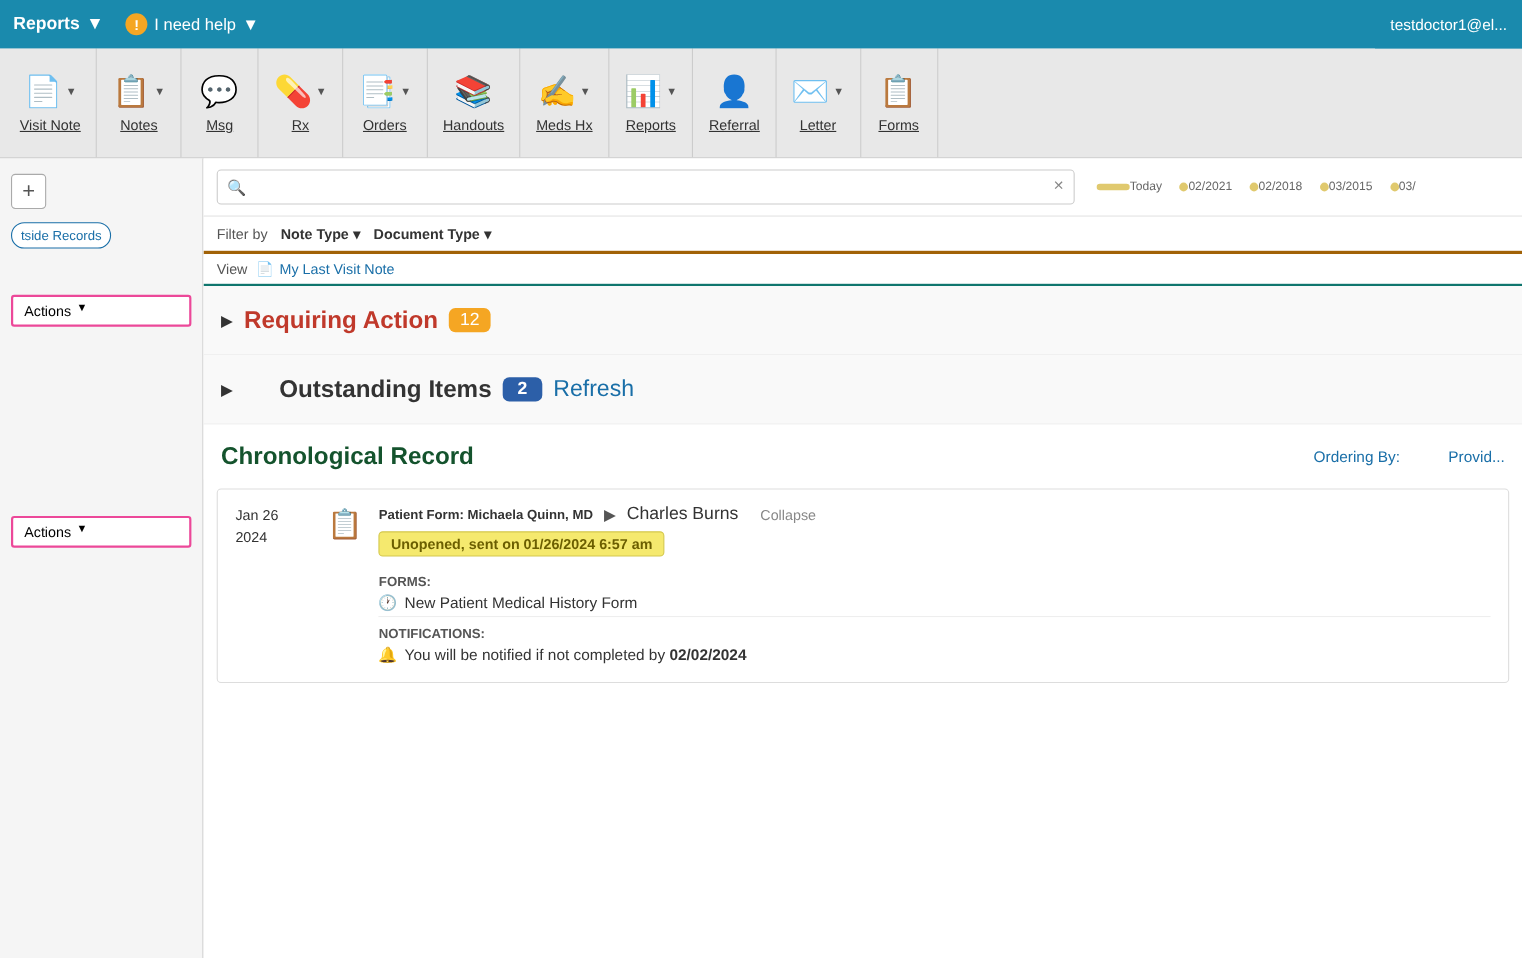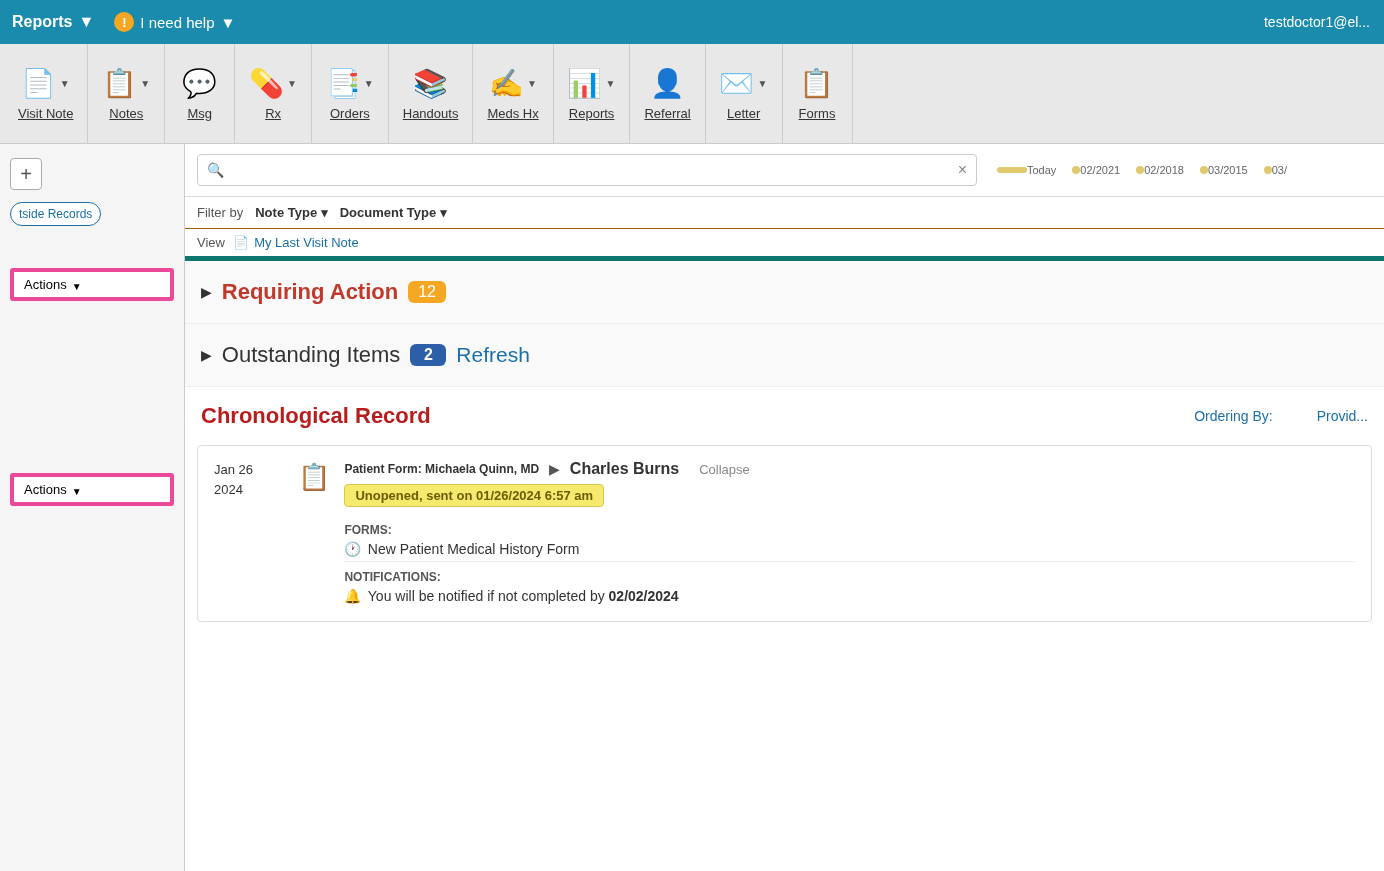--- a/index.html
+++ b/index.html
@@ -111,29 +111,29 @@
       flex-shrink: 0;
     }
     .sidebar-phone {
       padding: 8px 10px;
       font-size: 13px;
       color: #1a6fa8;
       border-bottom: 1px solid #ddd;
       margin-bottom: 8px;
     }
     .sidebar-btn {
-      border: 4px solid #ec4899;
+      border: 2px solid #ec4899;
       background: white;
       padding: 5px 10px;
       margin: 6px 10px;
       cursor: pointer;
       border-radius: 3px;
       font-size: 13px;
       display: flex;
-      align-items: flex-end;
+      align-items: flex-start;
       gap: 5px;
       width: calc(100% - 20px);
     }
     .sidebar-btn .arrow { font-size: 10px; }
     .sidebar-outside-records {
       margin: 6px 10px;
     }
     .outside-records-tag {
       background: white;
       border: 1px solid #1a6fa8;
@@ -237,21 +237,21 @@
       background: #e0c96e;
       border-radius: 50%;
     }
 
     
     .filter-bar {
       display: flex;
       align-items: flex-end;
       padding: 8px 12px;
       background: white;
-      border-bottom: 1px solid #a16207;
+      border-bottom: 3px solid #a16207;
       gap: 12px;
       font-size: 13px;
     }
     .filter-label { color: #555; }
     .filter-dropdown {
       border: none;
       background: none;
       font-size: 13px;
       color: #333;
       cursor: pointer;
@@ -260,21 +260,21 @@
       gap: 4px;
       font-weight: bold;
     }
 
     
     .view-bar {
       display: flex;
       align-items: center;
       padding: 6px 12px;
       background: white;
-      border-bottom: 5px solid #0f766e;
+      border-bottom: 2px solid #0f766e;
       gap: 8px;
       font-size: 13px;
     }
     .view-label { color: #555; }
     .view-note-link {
       display: flex;
       align-items: center;
       gap: 5px;
       color: #1a6fa8;
       cursor: pointer;
@@ -297,23 +297,24 @@
       cursor: pointer;
     }
     .section-title-requiring {
       font-size: 22px;
       font-weight: bold;
       color: #c0392b;
       cursor: pointer;
     }
     .section-title-outstanding {
       font-size: 22px;
-      font-weight: normal;
-      color: #333;
-      cursor: pointer;
+      font-weight: bold;
+      color: #333;
+      cursor: pointer;
+      margin-left: 32px;
     }
     .badge-red {
       background: #f5a623;
       color: white;
       font-size: 16px;
       font-weight: normal;
       border-radius: 6px;
       padding: 2px 10px;
       min-width: 36px;
       text-align: center;
@@ -339,21 +340,21 @@
     .chrono-header {
       padding: 16px 16px 8px;
       display: flex;
       align-items: center;
       justify-content: space-between;
       background: white;
     }
     .chrono-title {
       font-size: 22px;
       font-weight: bold;
-      color: #b91c1c;
+      color: #14532d;
     }
     .ordering-by {
       font-size: 14px;
       color: #555;
     }
     .ordering-by span {
       color: #1a6fa8;
       margin-left: 16px;
     }
 
@@ -393,21 +394,21 @@
       font-size: 12px;
       font-weight: bold;
       color: #333;
     }
     .record-arrow {
       color: #555;
       font-size: 14px;
     }
     .record-patient {
       font-size: 16px;
-      font-weight: bold;
+      font-weight: normal;
       color: #333;
     }
     .collapse-btn {
       color: #888;
       font-size: 13px;
       cursor: pointer;
       margin-left: 10px;
     }
     .record-status-badge {
       background: #f5e96e;

